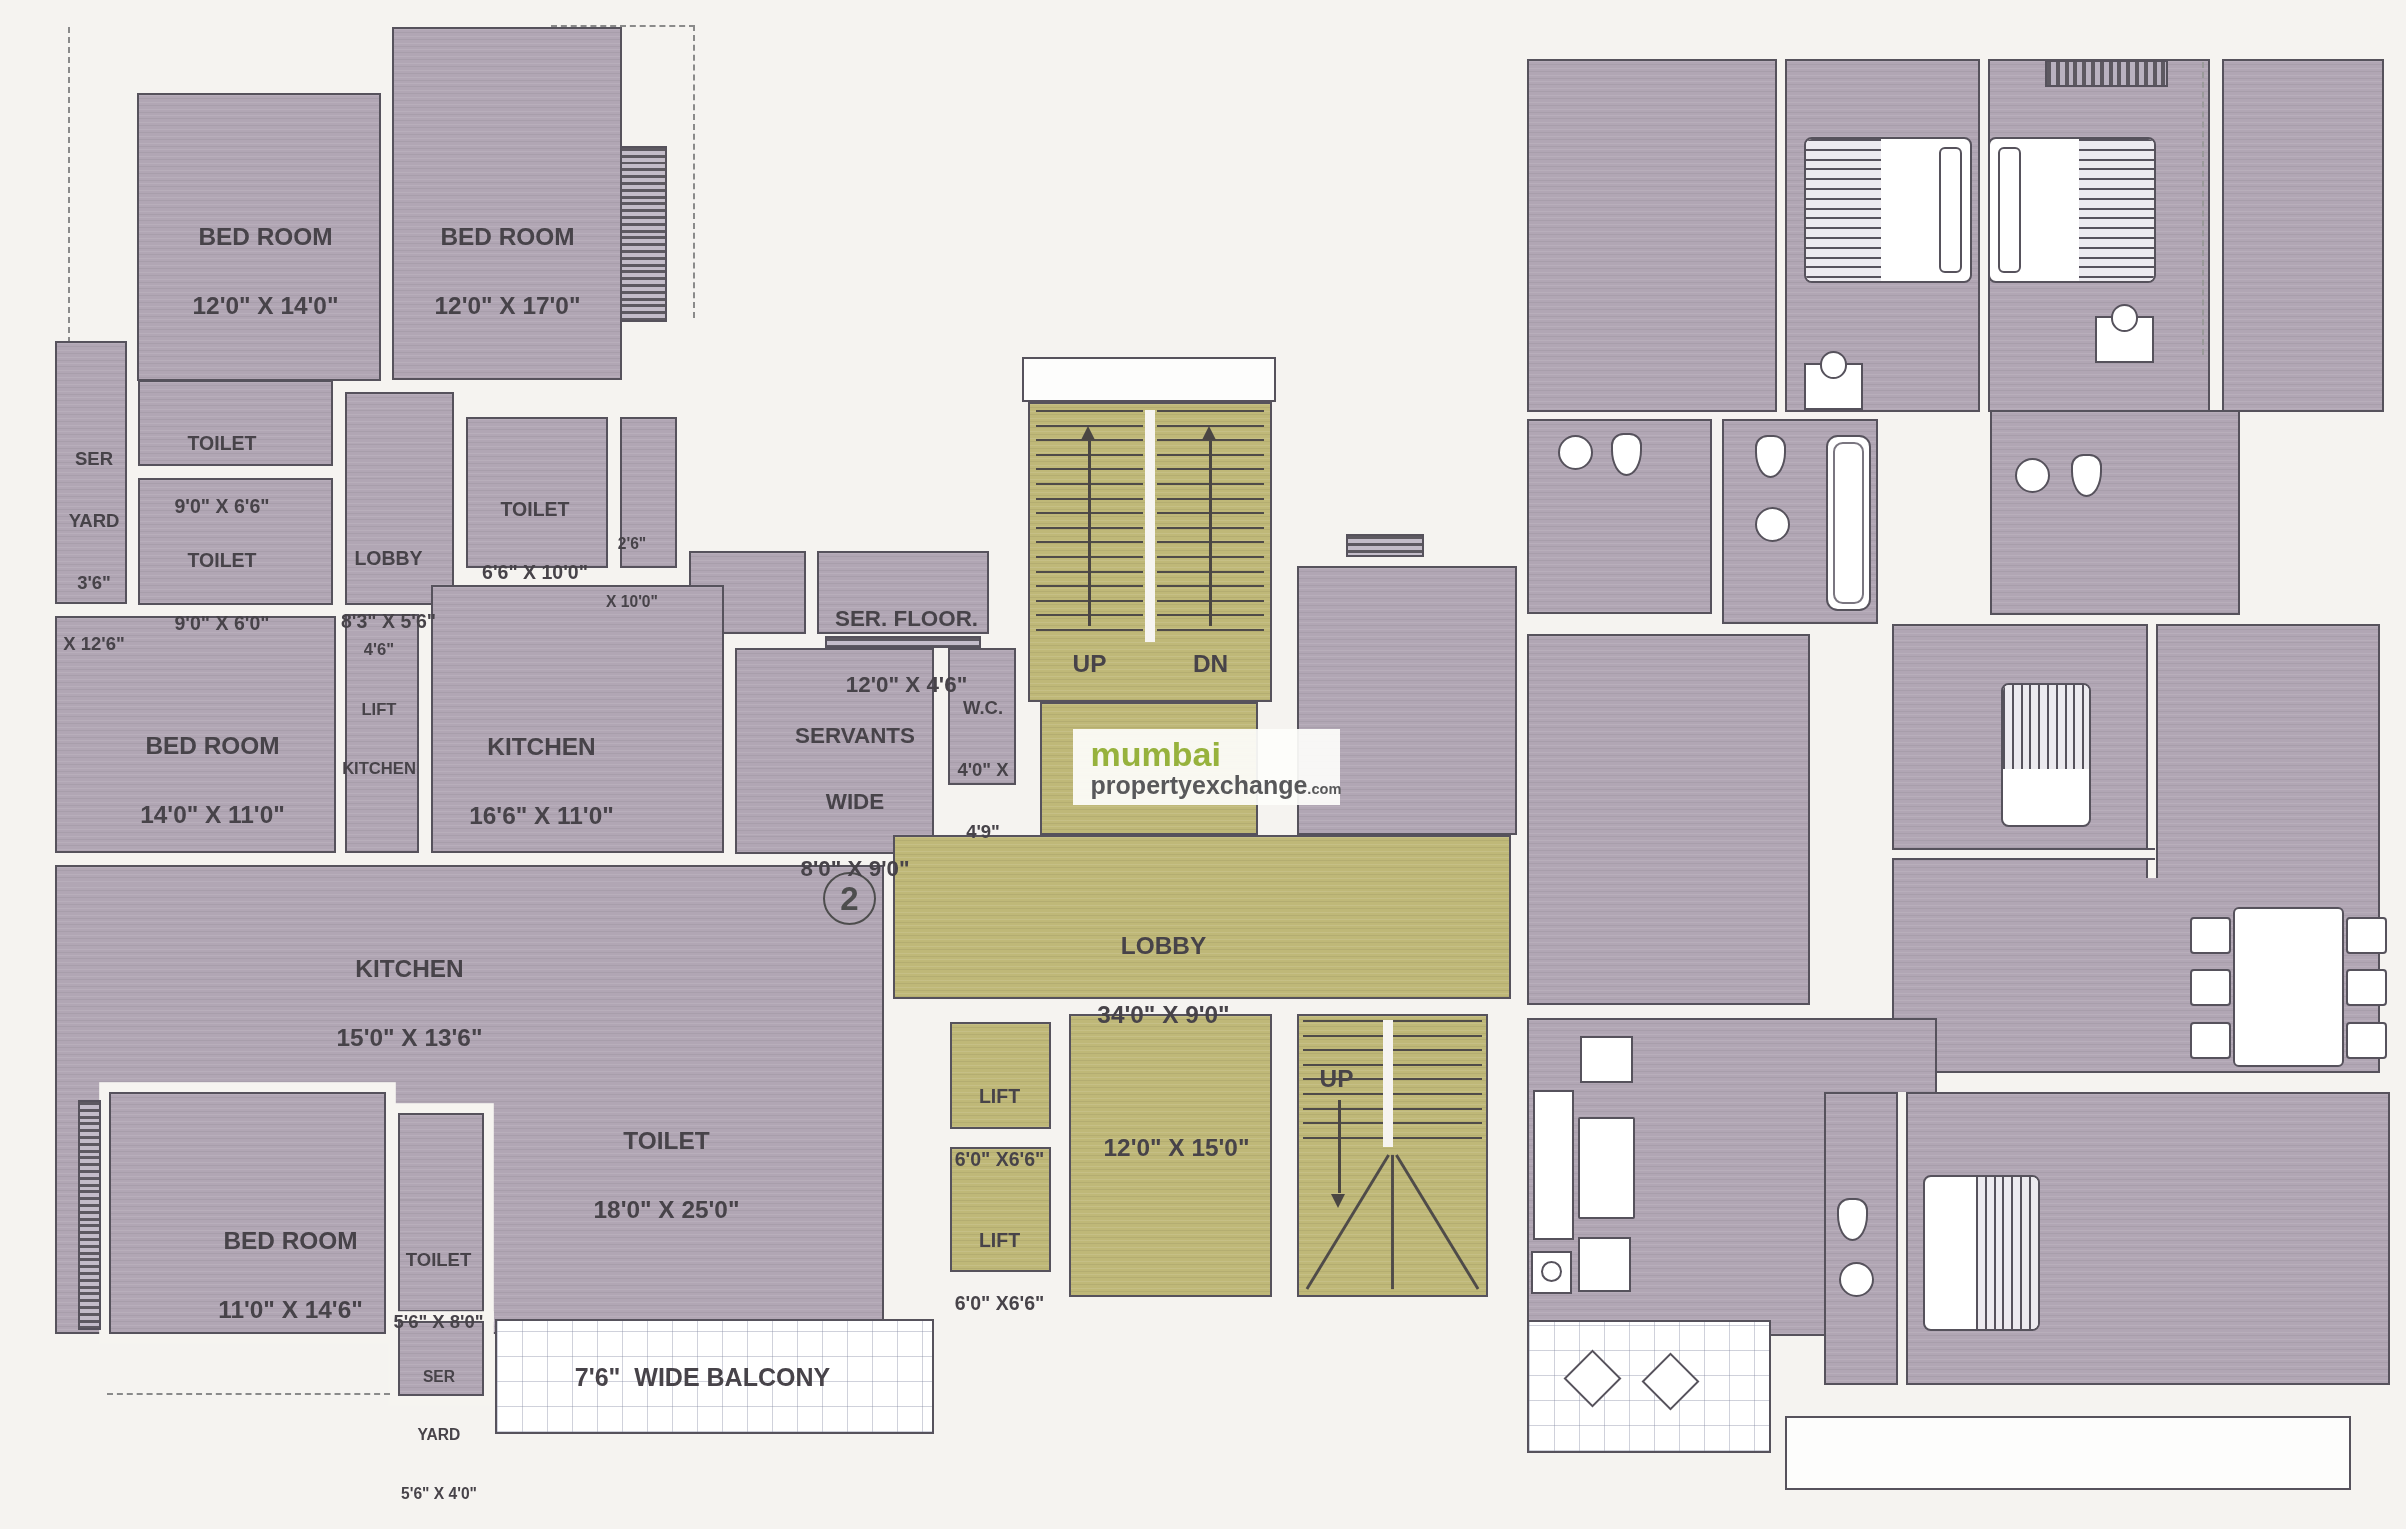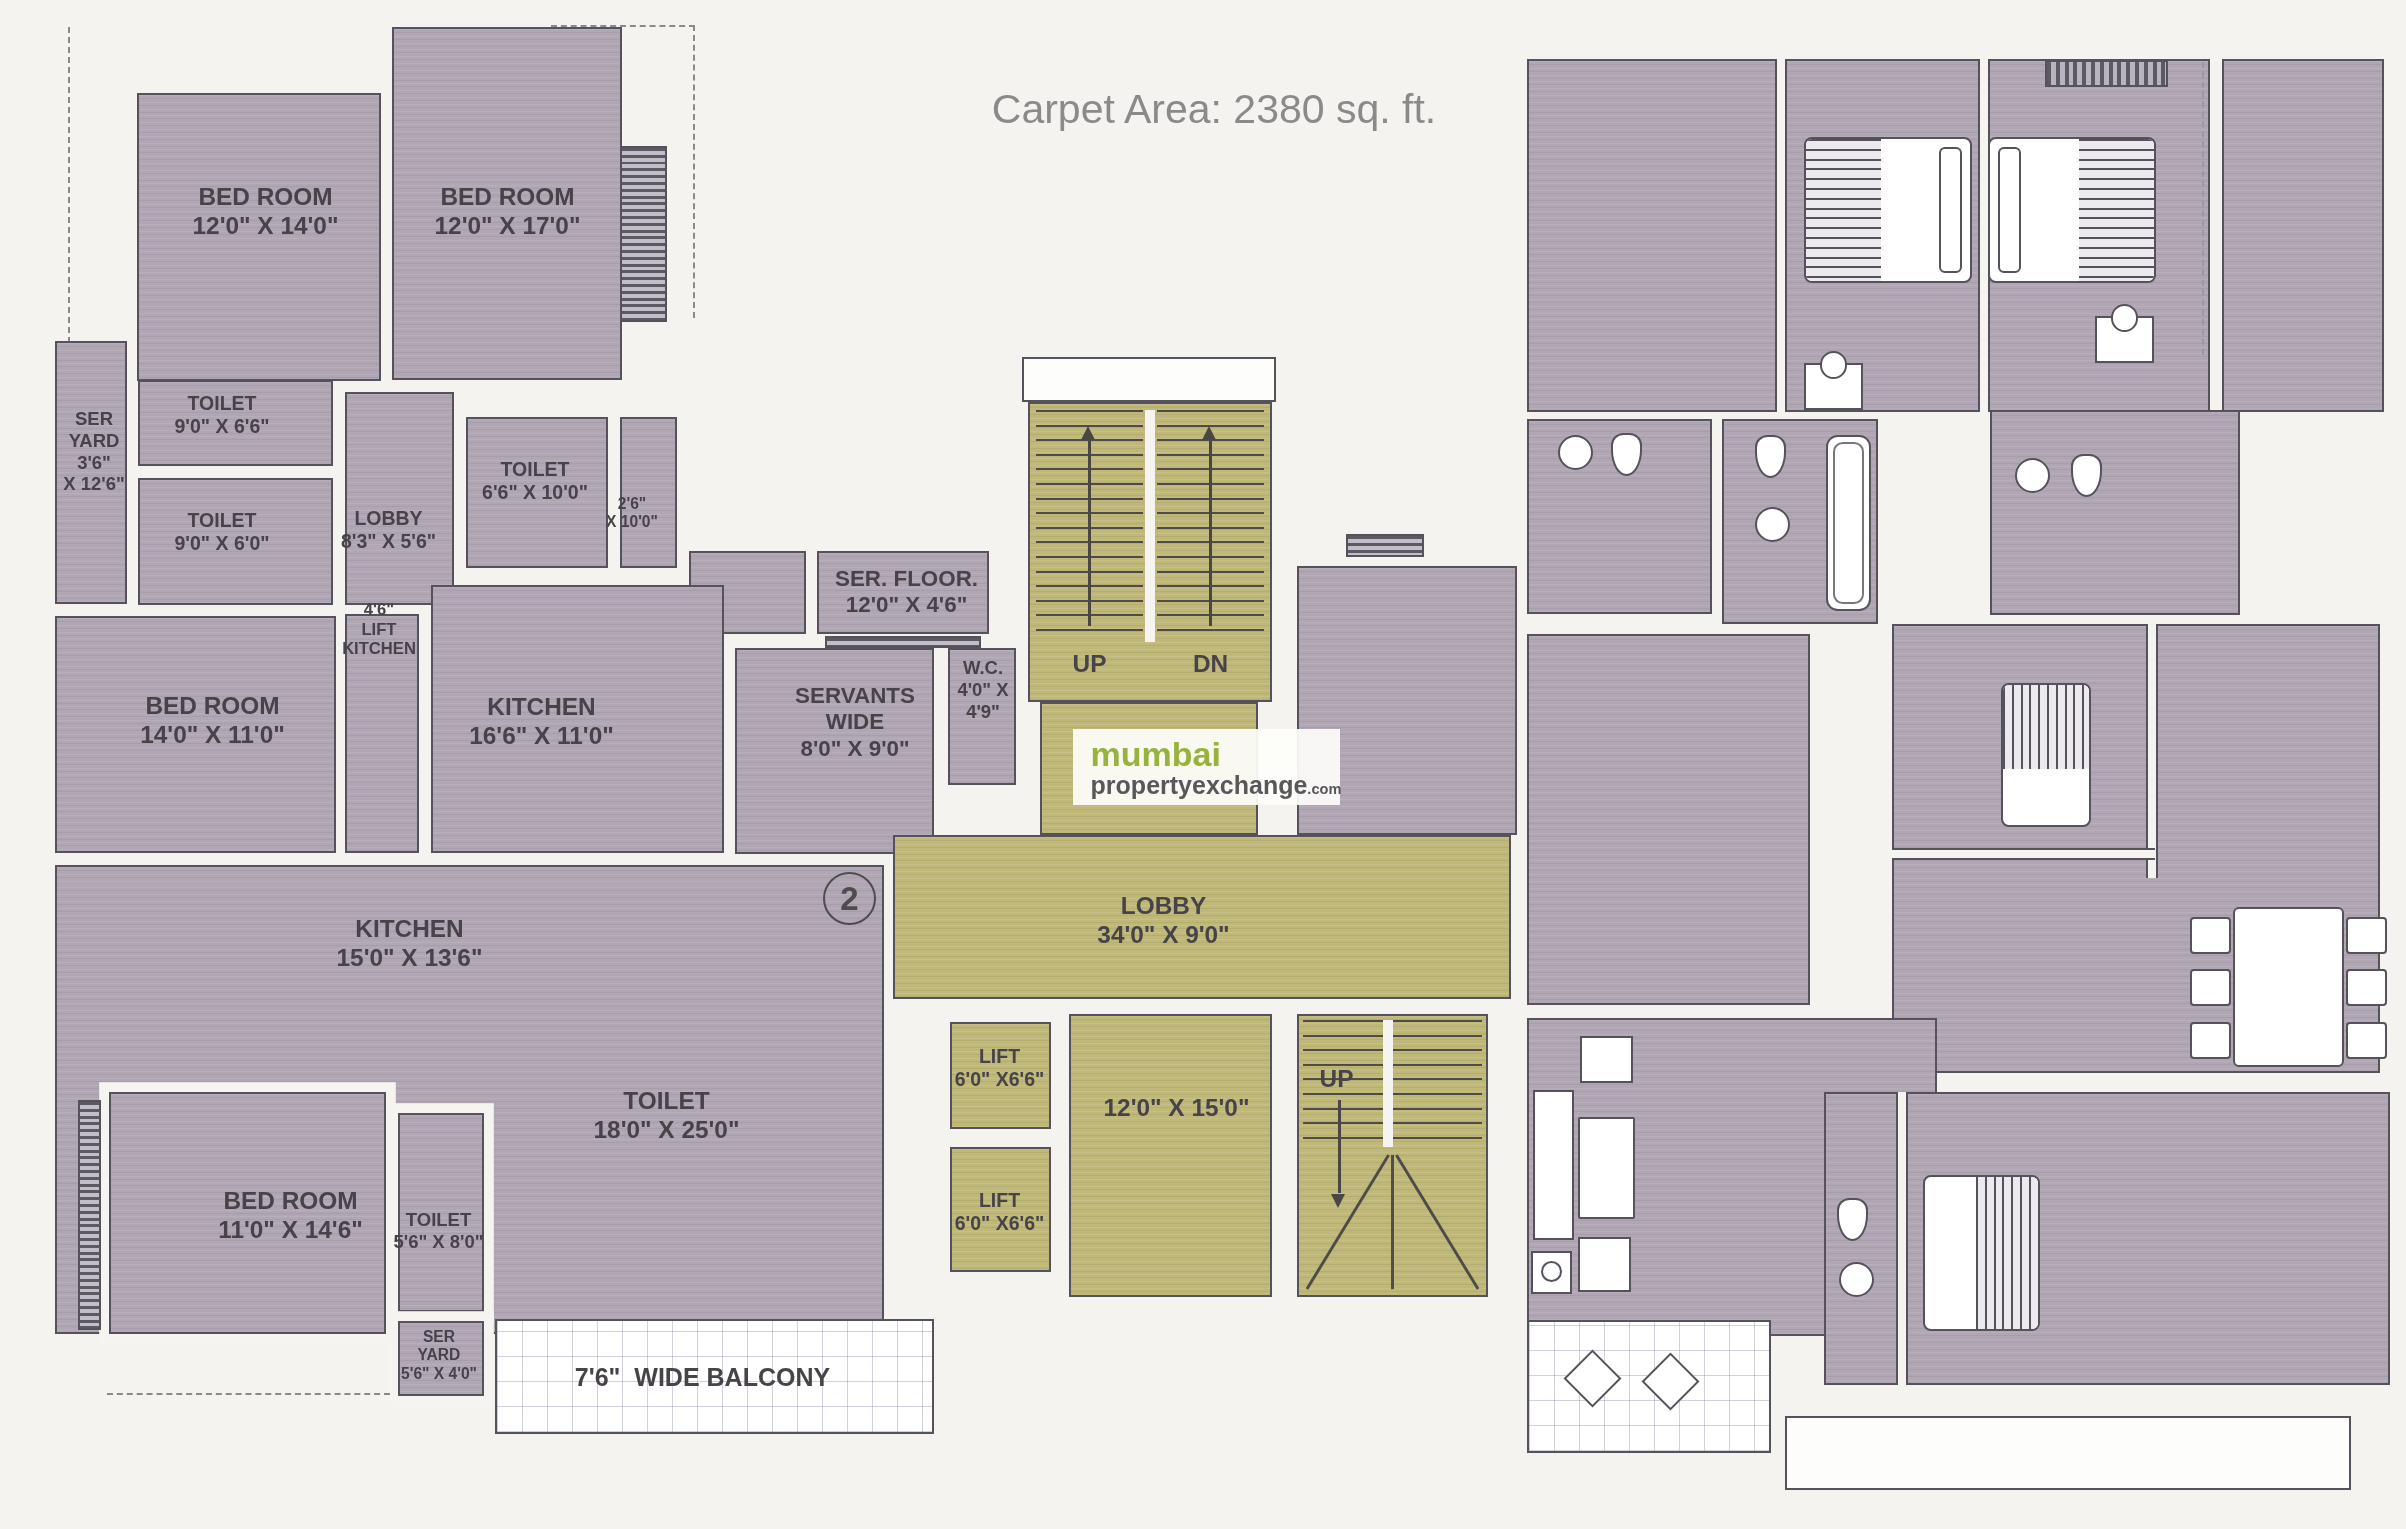--- a/index.html
+++ b/index.html
@@ -10,21 +10,21 @@
   .room{position:absolute;box-sizing:border-box;border:2px solid #56525c;background-color:#b1a6b4;
         background-image:repeating-linear-gradient(180deg,rgba(255,255,255,.09) 0 1px,transparent 1px 2.9px,rgba(0,0,0,.05) 2.9px 3.9px,transparent 3.9px 6.8px);}
   .olive{background-color:#bfb878;
         background-image:repeating-linear-gradient(180deg,rgba(255,255,255,.10) 0 1px,transparent 1px 2.9px,rgba(0,0,0,.06) 2.9px 3.9px,transparent 3.9px 6.8px);}
   .ring{box-shadow:0 0 0 9.8px #f6f4f0;}
   .whitebox{position:absolute;box-sizing:border-box;background:#fdfdfc;border:2px solid #56525c;}
   .wallstrip{position:absolute;box-sizing:border-box;background:#f6f4f0;border-left:2px solid #56525c;border-right:2px solid #56525c;}
   .wallstrip-h{position:absolute;box-sizing:border-box;background:#f6f4f0;border-top:2px solid #56525c;border-bottom:2px solid #56525c;}
   
   .lbl{position:absolute;text-align:center;color:#474349;font-weight:bold;font-size:24.4px;line-height:1.18;letter-spacing:0;}
-  .lbl .ln{display:block;}
+  .lbl .ln{display:block;margin-top:40px;}
   .f23{font-size:22.4px;} .f20{font-size:19.5px;} .f19{font-size:18.5px;} .f17{font-size:16.6px;} .f16{font-size:15.6px;} .f26{font-size:25px;}
   
   .title{position:absolute;color:#8f8f8f;font-size:57px;letter-spacing:1px;text-align:center;font-weight:400;}
   .subtitle{position:absolute;color:#8a8a8a;font-size:41px;text-align:center;font-weight:400;}
   
   .hatch-h{position:absolute;box-sizing:border-box;border:2px solid #56525c;
            background:repeating-linear-gradient(180deg,#5d5961 0 2.9px,#c3bcc9 2.9px 6.8px);}
   .hatch-v{position:absolute;box-sizing:border-box;border:2px solid #56525c;
            background:repeating-linear-gradient(90deg,#5d5961 0 3.9px,#b9b2c0 3.9px 8.8px);}
   .dash{position:absolute;box-sizing:border-box;}
@@ -62,21 +62,20 @@
   .logo-text{margin-left:9.8px;line-height:1;}
   .logo-top{display:block;color:#97b23d;font-weight:bold;font-size:34px;letter-spacing:0;}
   .logo-bottom{display:block;color:#58585a;font-weight:bold;font-size:25px;margin-top:2px;}
   .logo-tld{font-size:14.6px;font-weight:bold;color:#58585a;}
 </style>
 </head>
 <body>
 
 <div class="canvas">
 
-  <div class="subtitle" style="left:941px;top:86px;width:546px;">Carpet Area: 2380 sq. ft.</div>
 
   <div class="dash" style="left:68px;top:27px;height:366px;border-left:2.9px dashed #8a8a8a;"></div>
   <div class="dash" style="left:551px;top:25px;width:144px;height:293px;border-top:2.9px dashed #8a8a8a;border-right:2.9px dashed #8a8a8a;"></div>
   <div class="hatch-h" style="left:138px;top:93px;width:127px;height:12.7px;"></div>
   <div class="hatch-h" style="left:394px;top:27px;width:127px;height:12.7px;"></div>
   <div class="hatch-h" style="left:614px;top:146px;width:53px;height:176px;"></div>
 
   <div class="room" style="left:137px;top:93px;width:244px;height:288px;"></div>
   <div class="room" style="left:392px;top:27px;width:230px;height:353px;"></div>
 

